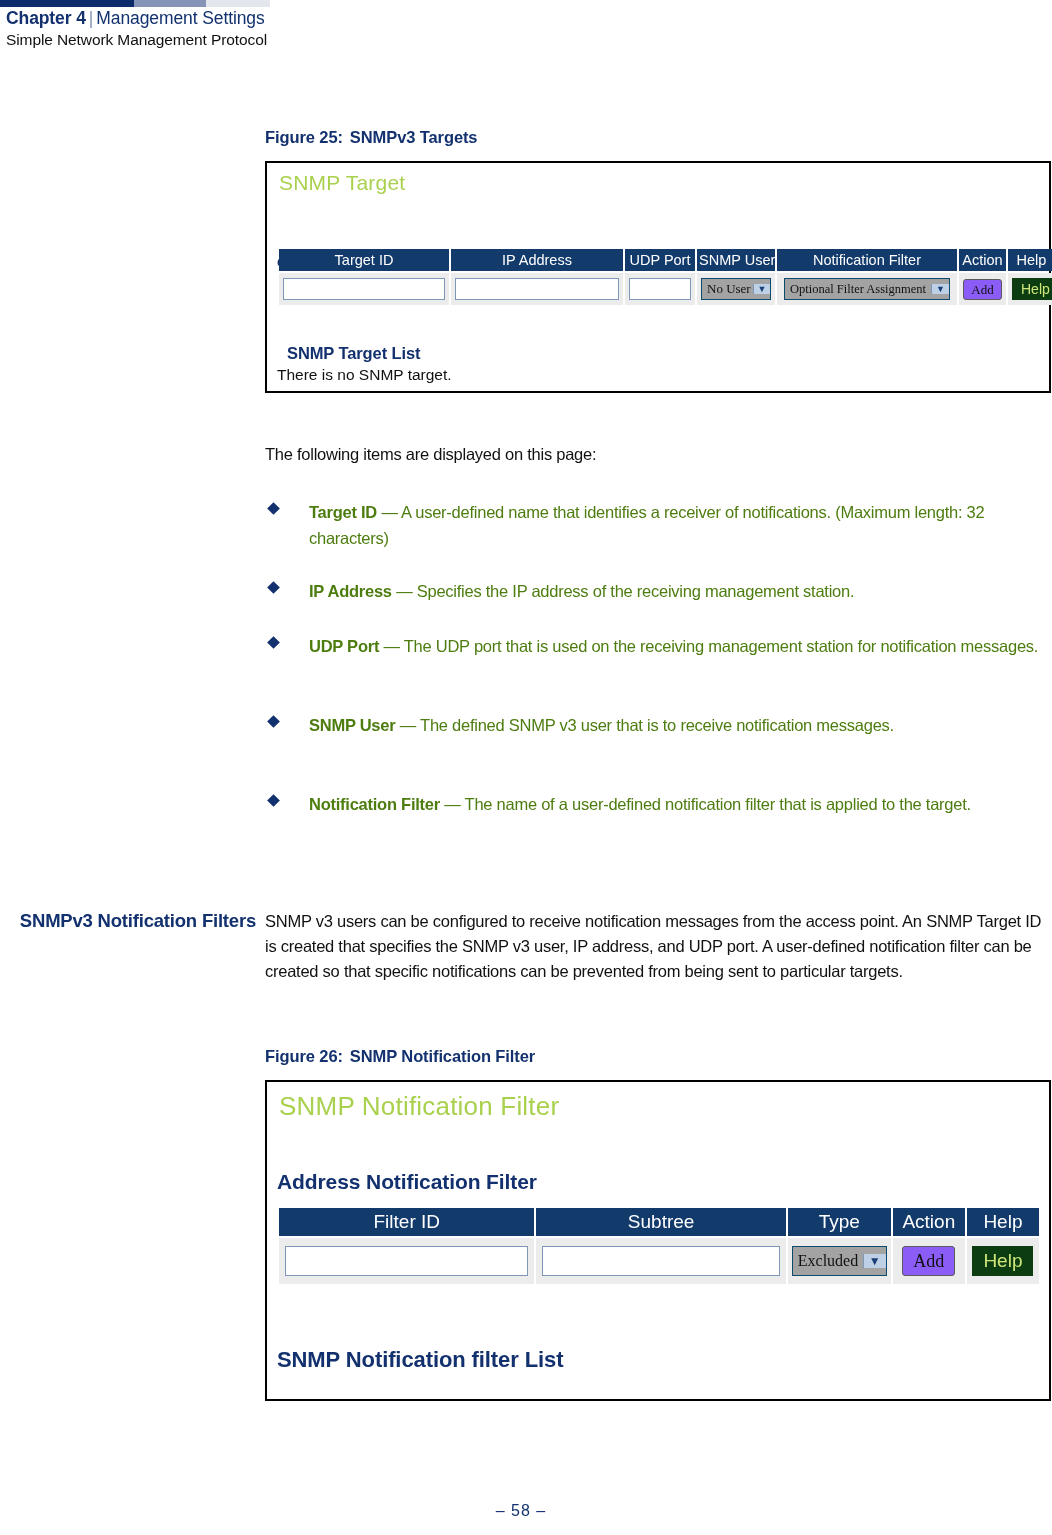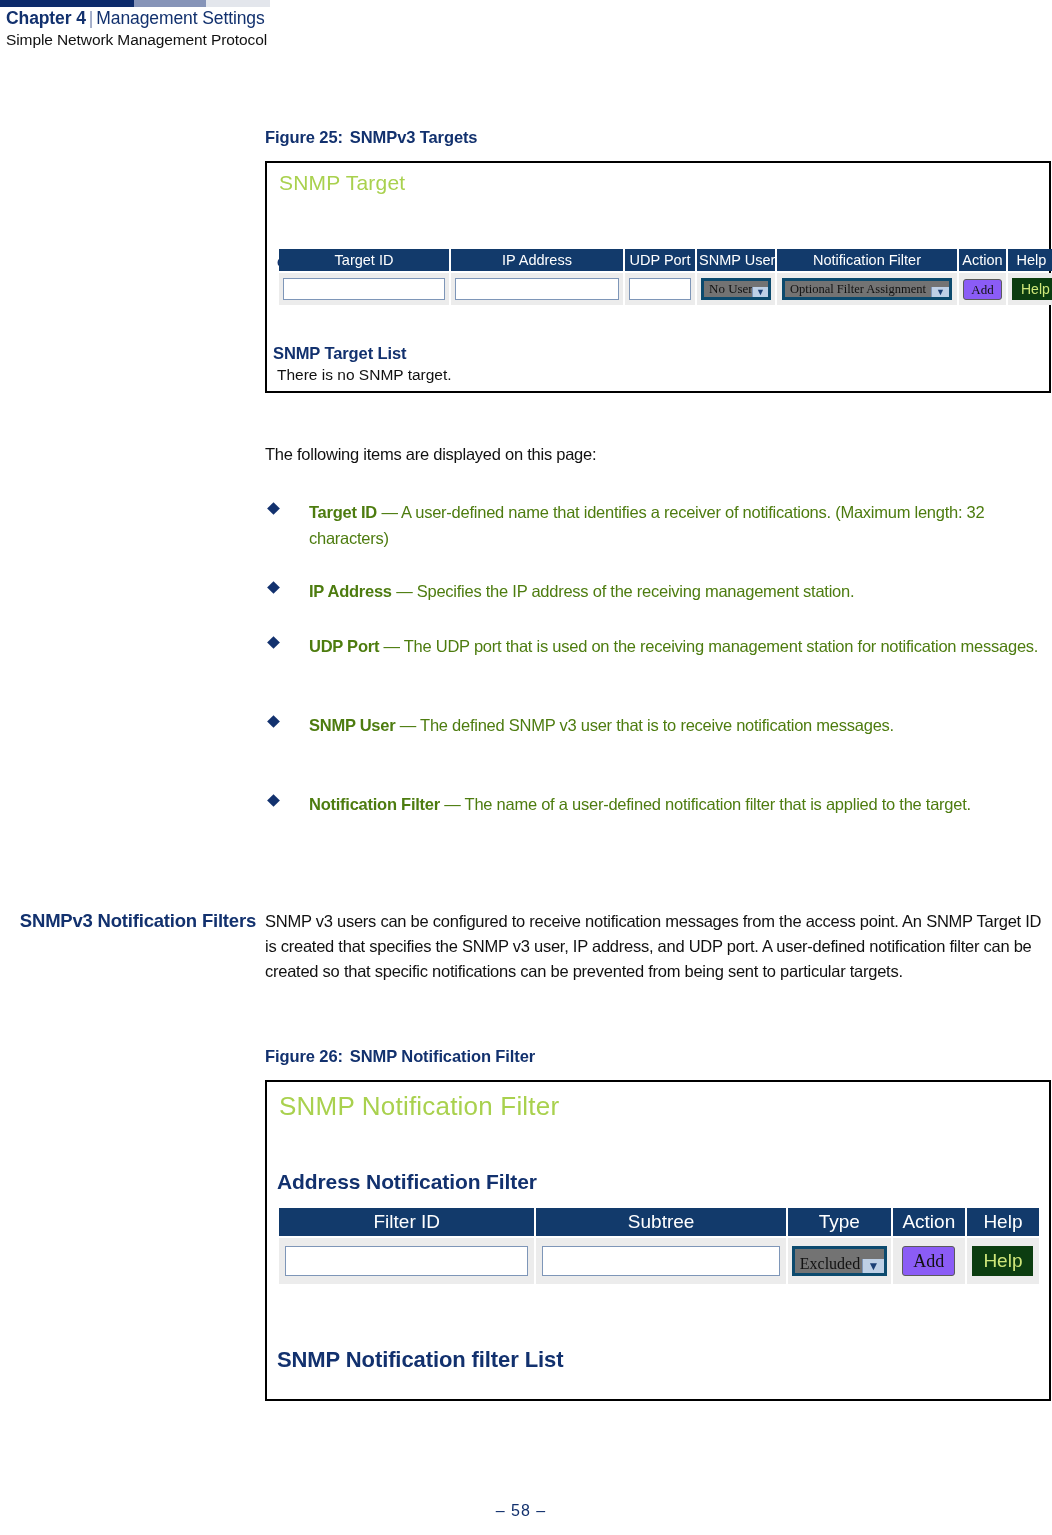--- a/index.html
+++ b/index.html
@@ -167,23 +167,23 @@
   .txtinput {
     display: block;
     width: 100%;
     box-sizing: border-box;
     background: #ffffff;
     border: 1px solid #7e96b8;
     height: 22px;
   }
   .selwrap {
     display: inline-flex;
-    align-items: flex-end;
-    background: #737373;
-    border: 3px solid #0c4a6e;
+    align-items: center;
+    background: #a3a3a3;
+    border: 1px solid #0c4a6e;
     height: 22px;
     box-sizing: border-box;
     max-width: 100%;
   }
   .selwrap .sellabel {
     font-family: "Liberation Serif", serif;
     color: #111111;
     padding: 0 5px;
     display: flex;
     align-items: center;
@@ -304,21 +304,21 @@
           <td>
             <span class="btn-add" style="font-size:13px;">Add</span>
           </td>
           <td>
             <span class="btn-help" style="font-size:14px;">Help</span>
           </td>
         </tr>
       </tbody>
     </table>
 
-    <div class="fig-subhead" style="position:absolute; top:181px; left:6px; font-size:16.5px;">SNMP Target List</div>
+    <div class="fig-subhead" style="position:absolute; top:181px; left:20px; font-size:16.5px;">SNMP Target List</div>
 
     <div class="fig-plain" style="position:absolute; top:203px; left:10px; font-size:15.5px;">There is no SNMP target.</div>
   </div>
 
   <div class="bodytext" style="top:442px; left:1px; width:780px;">The following items are displayed on this page:</div>
 
   <div class="bullet-row" style="top:500px; left:5px; width:780px;">
     <span class="dia"></span>
     <span class="btext"><b>Target ID</b> <span>—</span> <span>A user-defined name that identifies a receiver of notifications. (Maximum length: 32 characters)</span></span>
   </div>

